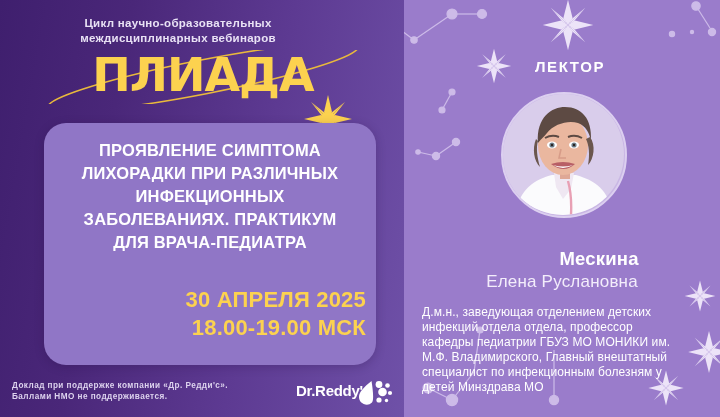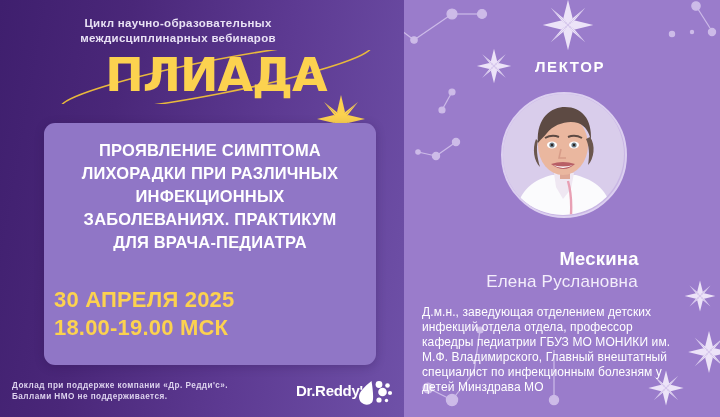--- a/index.html
+++ b/index.html
@@ -15,42 +15,42 @@
     overflow:hidden;
   }
   .header-sub{
     position:absolute;left:0;top:16px;width:356px;text-align:center;
     color:#e9e2f5;font-size:11.5px;line-height:15px;font-weight:700;
     letter-spacing:.3px;
   }
   .header-sub div{display:block;}
   
   .logo-wrap{
-    position:absolute;left:14px;top:48px;width:404px;height:58px;padding-left:21px;
+    position:absolute;left:1px;top:48px;width:404px;height:58px;padding-left:21px;
   }
   .logo-orbit{position:absolute;left:40px;top:2px;}
   .logo-word{
     position:absolute;left:0;top:0;width:404px;text-align:center;
     color:#FCD24F;font-size:46px;font-weight:700;letter-spacing:-1px;
     font-family:"DejaVu Sans", sans-serif;line-height:54px;
   }
   .logo-star{position:absolute;left:300px;top:44px;}
   
   .title-card{
     position:absolute;left:44px;top:123px;width:332px;height:242px;
-    background:#9076c6;border-radius:11px;
+    background:#9076c6;border-radius:22px;
     box-shadow:0 2px 10px rgba(35,16,62,.25);
   }
   .title-text{
     position:absolute;left:10px;top:16px;width:312px;text-align:center;
     color:#ffffff;font-size:16.5px;line-height:23px;font-weight:700;
     letter-spacing:.2px;
   }
   .date-text{
-    position:absolute;left:10px;top:163px;width:312px;text-align:left;
+    position:absolute;left:10px;top:163px;width:312px;text-align:right;
     color:#FCD24F;font-size:22px;line-height:28px;font-weight:700;
     letter-spacing:.2px;
   }
   .footer-note{
     position:absolute;left:12px;top:380px;width:260px;
     color:#ddd3ee;font-size:8.2px;line-height:11px;letter-spacing:.45px;font-weight:bold;
   }
   .brand-logo{
     position:absolute;left:288px;top:380px;width:105px;height:26px;
   }

